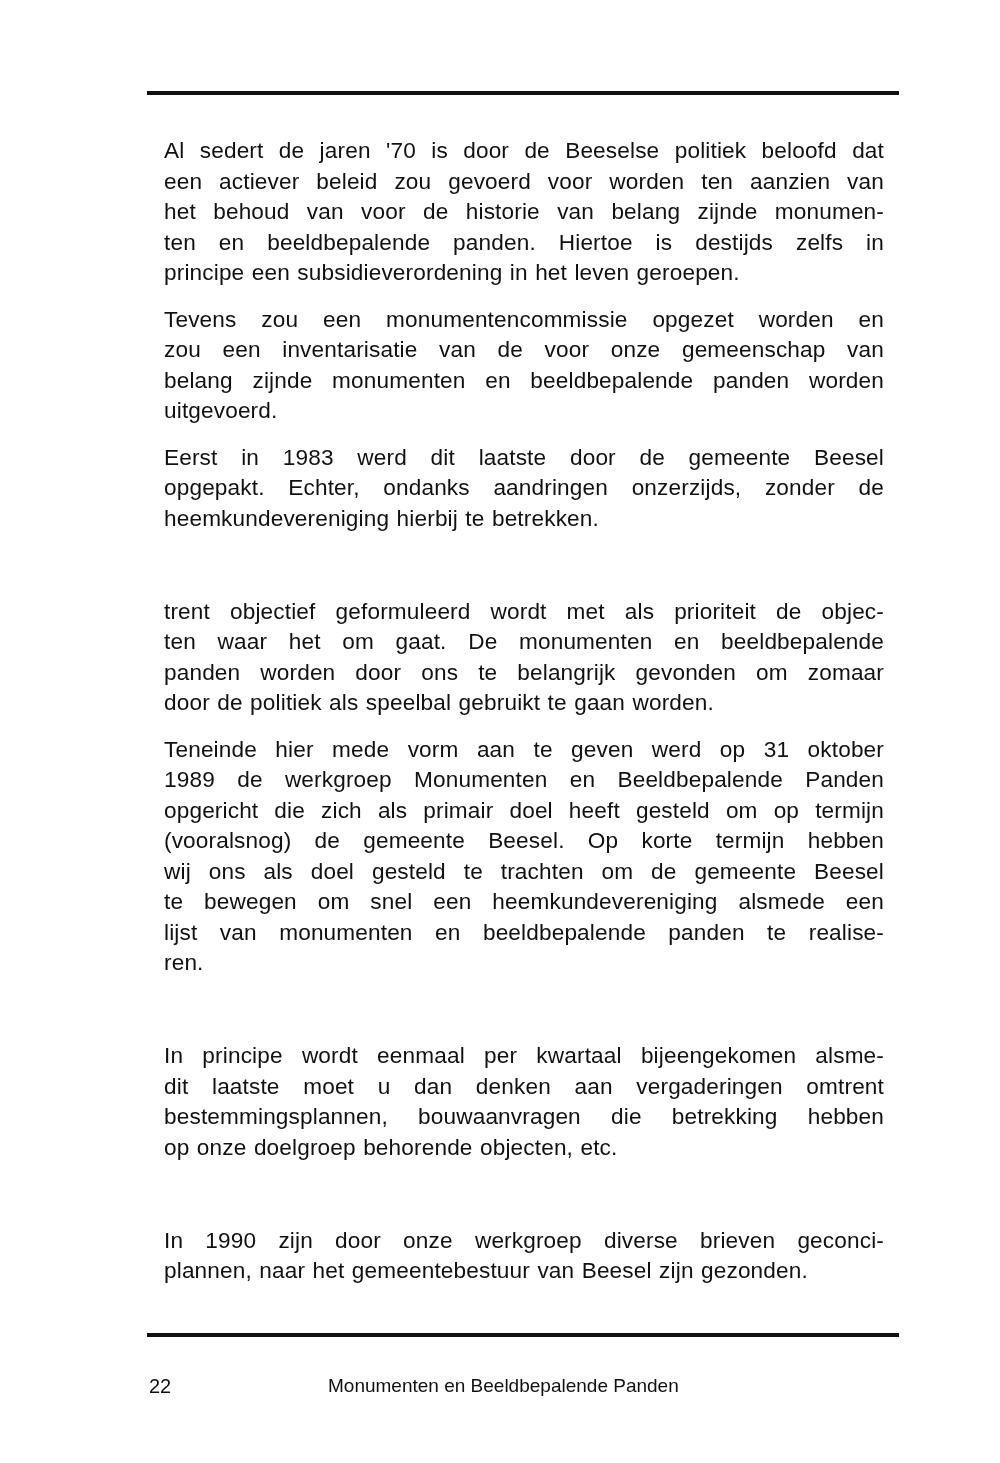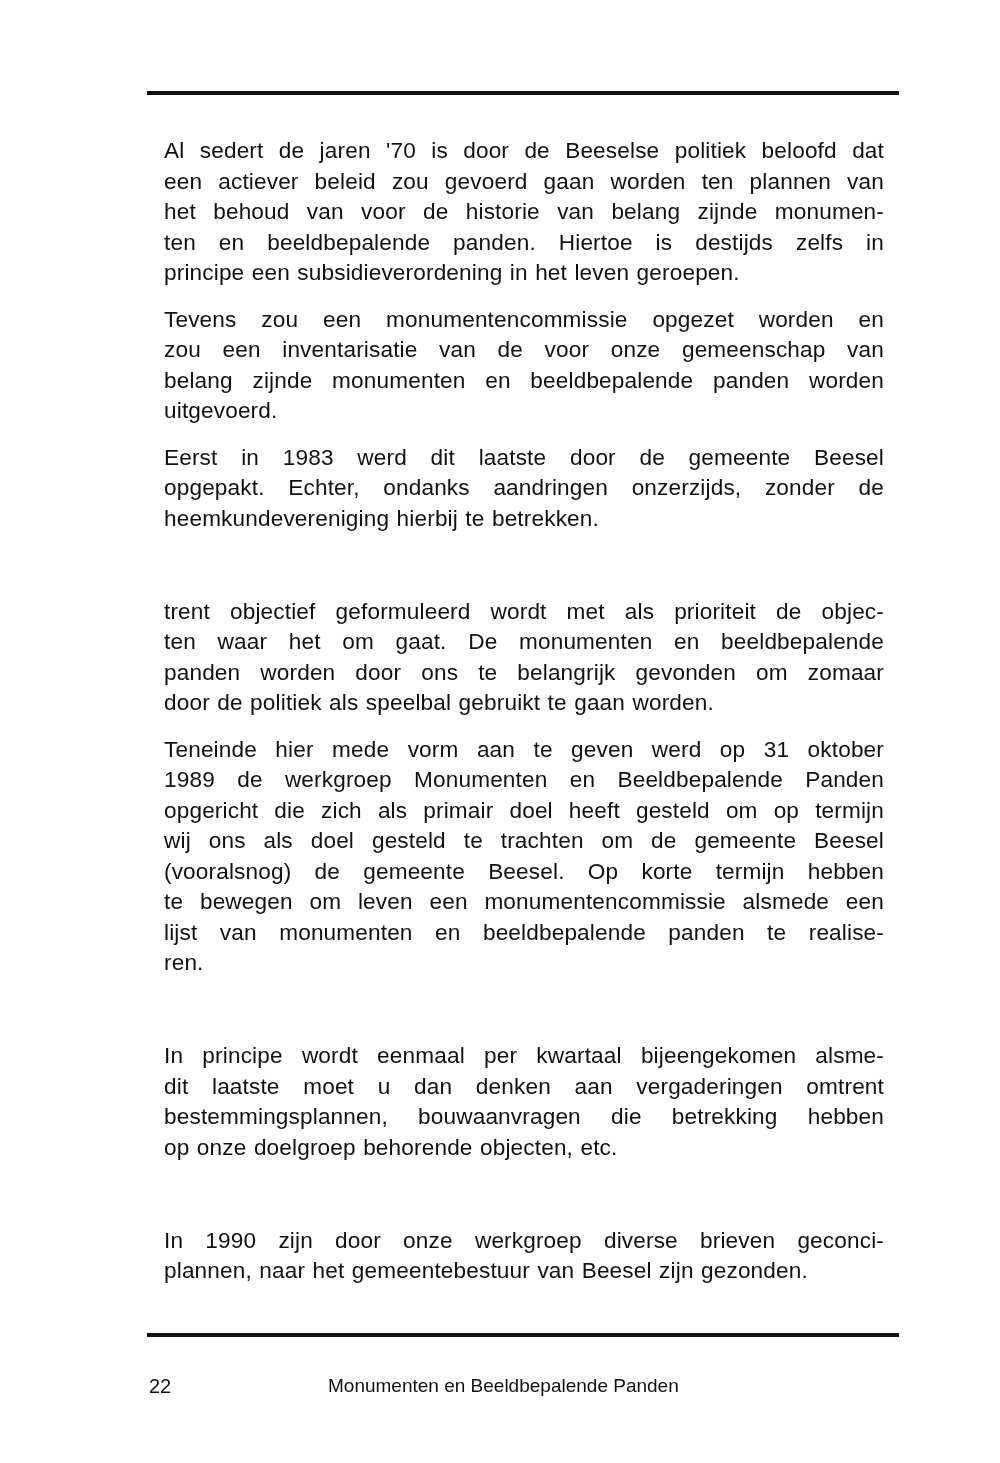--- a/index.html
+++ b/index.html
@@ -66,21 +66,21 @@
   </style>
 </head>
 <body>
 
 <div class="rule top"></div>
 
 <div class="body-text">
 
   <p class="para">
     <span class="line">Al sedert de jaren '70 is door de Beeselse politiek beloofd dat</span>
-    <span class="line">een actiever beleid zou gevoerd gaan worden ten plannen van</span>
+    <span class="line">een actiever beleid zou gevoerd voor worden ten aanzien van</span>
     <span class="line">het behoud van voor de historie van belang zijnde monumen-</span>
     <span class="line">ten en beeldbepalende panden. Hiertoe is destijds zelfs in</span>
     <span class="line last">principe een subsidieverordening in het leven geroepen.</span>
   </p>
 
   <p class="para">
     <span class="line">Tevens zou een monumentencommissie opgezet worden en</span>
     <span class="line">zou een inventarisatie van de voor onze gemeenschap van</span>
     <span class="line">belang zijnde monumenten en beeldbepalende panden worden</span>
     <span class="line last">uitgevoerd.</span>
@@ -98,23 +98,23 @@
     <span class="line">trent objectief geformuleerd wordt met als prioriteit de objec-</span>
     <span class="line">ten waar het om gaat. De monumenten en beeldbepalende</span>
     <span class="line">panden worden door ons te belangrijk gevonden om zomaar</span>
     <span class="line last">door de politiek als speelbal gebruikt te gaan worden.</span>
   </p>
 
   <p class="para">
     <span class="line">Teneinde hier mede vorm aan te geven werd op 31 oktober</span>
     <span class="line">1989 de werkgroep Monumenten en Beeldbepalende Panden</span>
     <span class="line">opgericht die zich als primair doel heeft gesteld om op termijn</span>
+    <span class="line">(vooralsnog) de gemeente Beesel. Op korte termijn hebben</span>
     <span class="line">wij ons als doel gesteld te trachten om de gemeente Beesel</span>
-    <span class="line">(vooralsnog) de gemeente Beesel. Op korte termijn hebben</span>
-    <span class="line">te bewegen om leven een monumentencommissie alsmede een</span>
+    <span class="line">te bewegen om snel een heemkundevereniging alsmede een</span>
     <span class="line">lijst van monumenten en beeldbepalende panden te realise-</span>
     <span class="line last">ren.</span>
   </p>
 
   <div class="gap"></div>
 
   <p class="para">
     <span class="line">In principe wordt eenmaal per kwartaal bijeengekomen alsme-</span>
     <span class="line">dit laatste moet u dan denken aan vergaderingen omtrent</span>
     <span class="line">bestemmingsplannen, bouwaanvragen die betrekking hebben</span>

